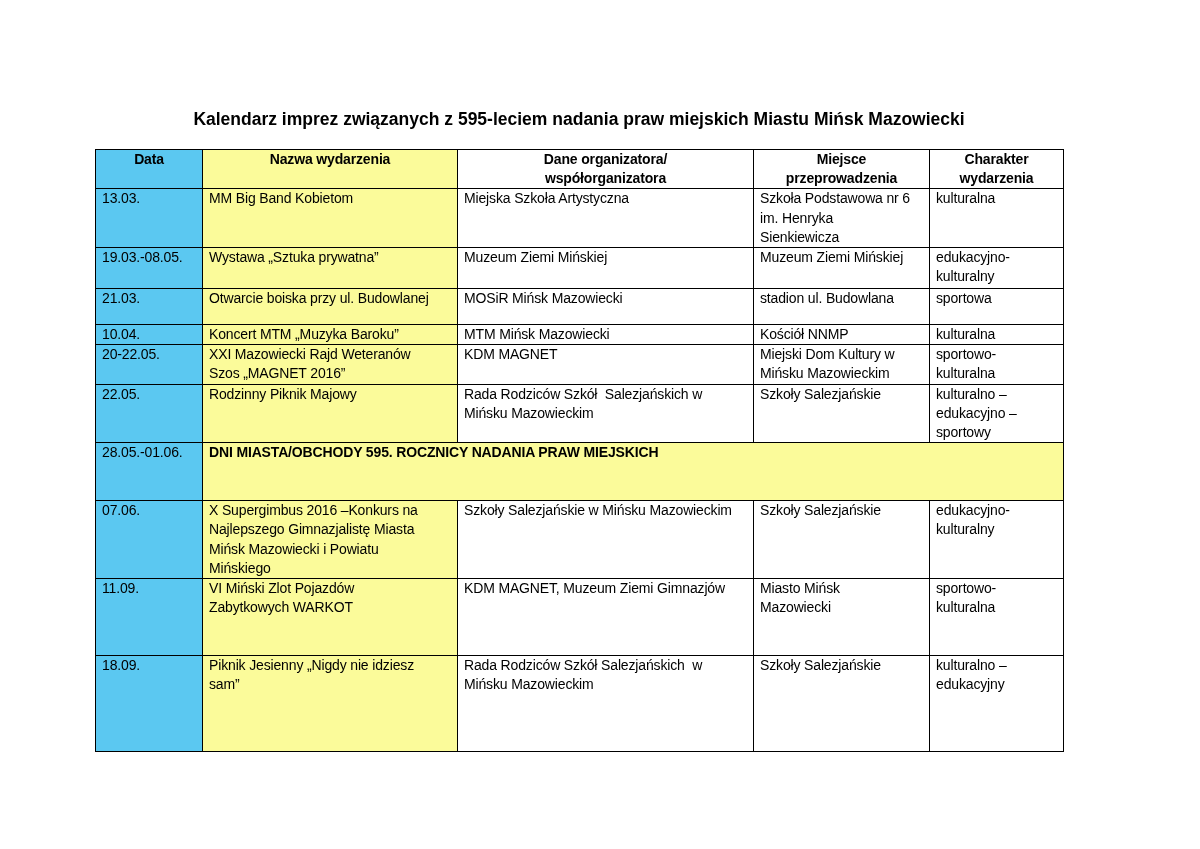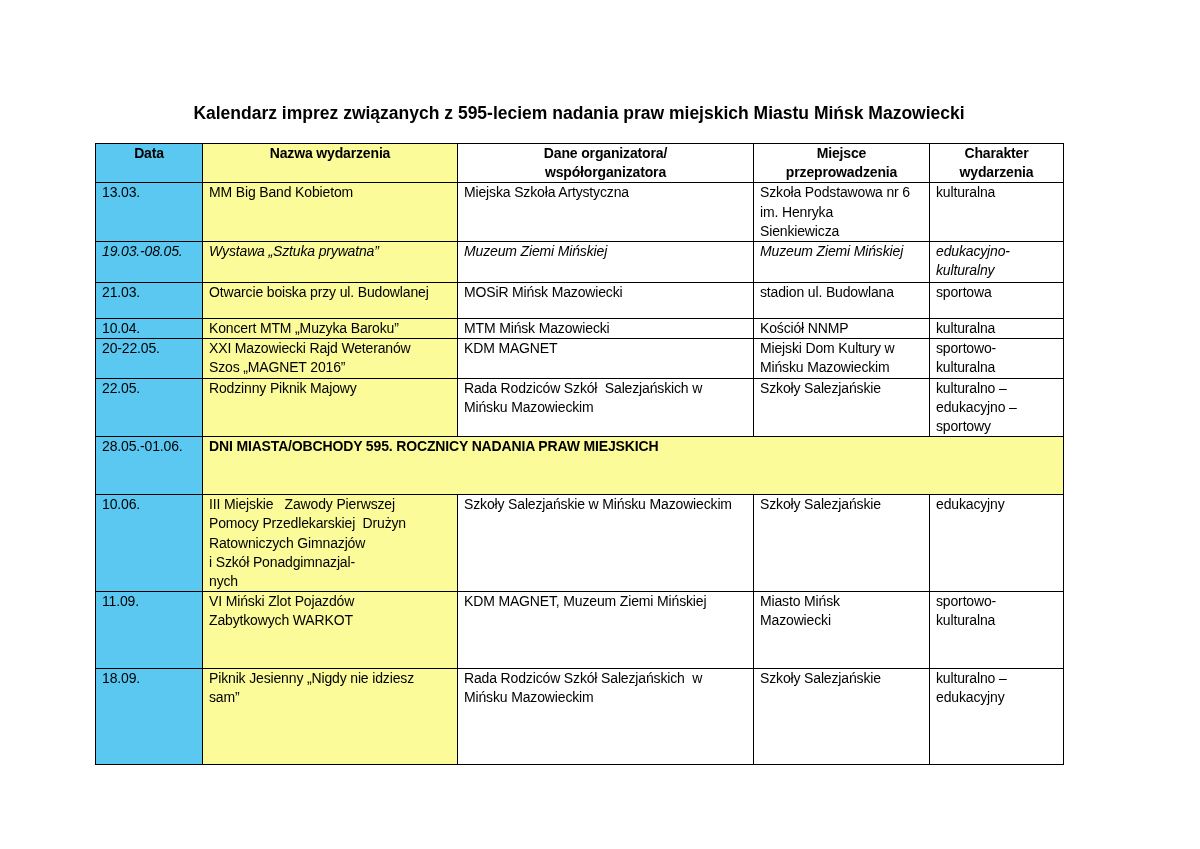--- a/index.html
+++ b/index.html
@@ -16,21 +16,21 @@
   }
   body {
     width: 1200px;
     height: 849px;
     position: relative;
     overflow: hidden;
   }
   .doc {
     position: absolute;
     left: 95px;
-    top: 102px;
+    top: 108px;
     width: 968px;
   }
   .doc-title {
     font-size: 17.5px;
     font-weight: bold;
     line-height: 22px;
     text-align: center;
     margin: 0;
     white-space: nowrap;
   }
@@ -66,21 +66,21 @@
   .merged-cell {
     background: var(--name-col);
     font-weight: bold;
     text-align: center;
     white-space: nowrap;
     margin-top: 20px;
   }
   
   thead tr { height: 39px; }
   tbody tr:nth-child(1)  { height: 58px; padding-left: 7px; }
-  tbody tr:nth-child(2)  { height: 41px; font-style: italic; }
+  tbody tr:nth-child(2)  { height: 41px; }
   tbody tr:nth-child(3)  { height: 36px; }
   tbody tr:nth-child(4)  { height: 20px; }
   tbody tr:nth-child(5)  { height: 39px; }
   tbody tr:nth-child(6)  { height: 39px; }
   tbody tr:nth-child(7)  { height: 58px; margin-left: 16px; }
   tbody tr:nth-child(8)  { height: 19px; }
   tbody tr:nth-child(9)  { height: 77px; }
   tbody tr:nth-child(10) { height: 96px; }
   tbody tr:nth-child(11) { height: 39px; }
   tbody tr:nth-child(12) { height: 39px; }
@@ -161,35 +161,35 @@
           <td>Szkoły Salezjańskie</td>
           <td>kulturalno –
 edukacyjno –
 sportowy</td>
         </tr>
         <tr>
           <td class="c-date">28.05.-01.06.</td>
           <td class="merged-cell" colspan="4">DNI MIASTA/OBCHODY 595. ROCZNICY NADANIA PRAW MIEJSKICH</td>
         </tr>
         <tr>
-          <td class="c-date">10.06.</td>
-          <td class="c-name">III Miejskie   Zawody Pierwszej
-Pomocy Przedlekarskiej  Drużyn
-Ratowniczych Gimnazjów
-i Szkół Ponadgimnazjal-
-nych</td>
+          <td class="c-date">07.06.</td>
+          <td class="c-name">X Supergimbus 2016 –Konkurs na
+Najlepszego Gimnazjalistę Miasta
+Mińsk Mazowiecki i Powiatu
+Mińskiego</td>
           <td>Szkoły Salezjańskie w Mińsku Mazowieckim</td>
           <td>Szkoły Salezjańskie</td>
-          <td>edukacyjny</td>
+          <td>edukacyjno-
+kulturalny</td>
         </tr>
         <tr>
           <td class="c-date">11.09.</td>
           <td class="c-name">VI Miński Zlot Pojazdów
 Zabytkowych WARKOT</td>
-          <td>KDM MAGNET, Muzeum Ziemi Mińskiej</td>
+          <td>KDM MAGNET, Muzeum Ziemi Gimnazjów</td>
           <td>Miasto Mińsk
 Mazowiecki</td>
           <td>sportowo-
 kulturalna</td>
         </tr>
         <tr>
           <td class="c-date">18.09.</td>
           <td class="c-name">Piknik Jesienny „Nigdy nie idziesz
 sam”</td>
           <td>Rada Rodziców Szkół Salezjańskich  w

